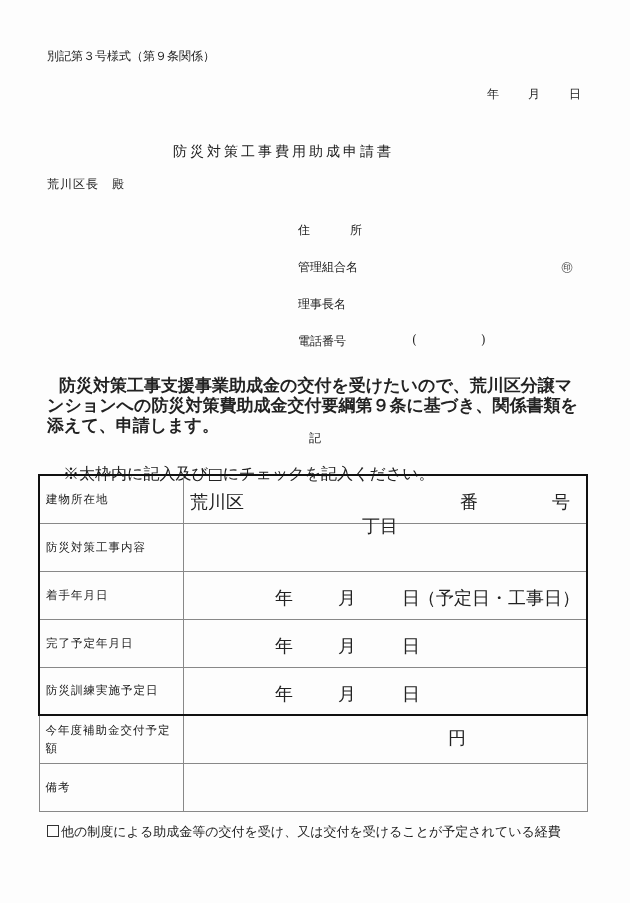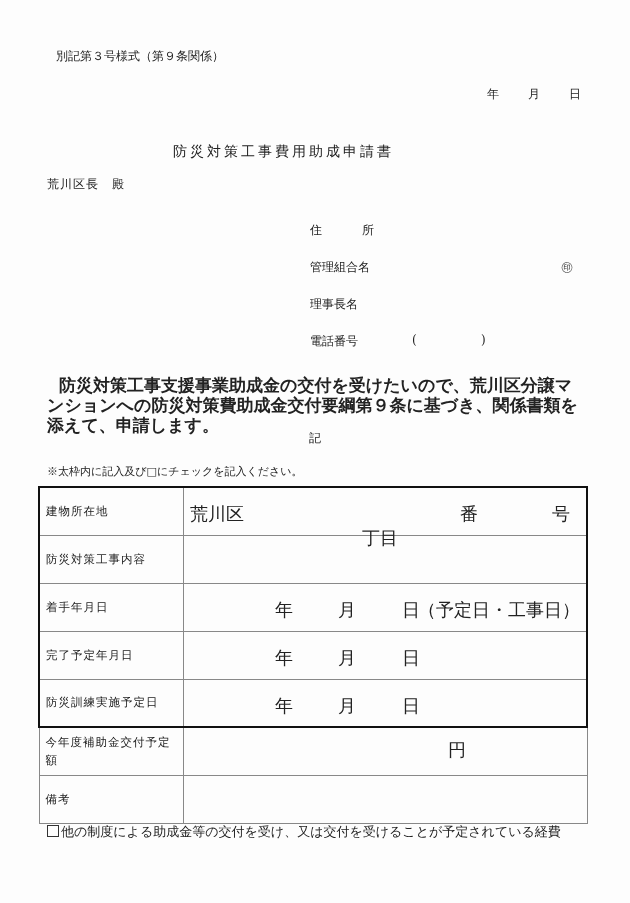--- a/index.html
+++ b/index.html
@@ -2,42 +2,42 @@
 <html><head>
 <meta charset="utf-8">
 <style>
   html, body { margin: 0; padding: 0; background: #fdfdfd; }
   body {
     width: 630px; height: 903px; position: relative; overflow: hidden;
     font-family: "DejaVu Serif", "Liberation Serif", serif;
     color: #222;
   }
   .abs { position: absolute; white-space: nowrap; }
-  .form-no { left: 56px; top: 48px; font-size: 12px; }
+  .form-no { left: 47px; top: 48px; font-size: 12px; }
   .date-line { top: 86px; font-size: 12px; }
   .date-y { left: 487px; }
   .date-m { left: 528px; }
   .date-d { left: 569px; }
   .title { left: 0; width: 567px; top: 143px; text-align: center; font-size: 14px; letter-spacing: 3px; }
   .addressee { left: 47px; top: 176px; font-size: 12px; letter-spacing: 1px; }
-  .appl-label { left: 310px; font-size: 12px; }
+  .appl-label { left: 298px; font-size: 12px; }
   .lbl-addr { top: 222px; letter-spacing: 0; }
   .lbl-addr span.gap { display: inline-block; width: 40px; }
   .lbl-union { top: 259px; }
   .seal { left: 561px; top: 259px; font-size: 12px; }
   .lbl-chair { top: 296px; }
   .lbl-tel { top: 333px; }
   .tel-open { left: 412px; top: 333px; font-size: 12px; }
   .tel-close { left: 481px; top: 333px; font-size: 12px; }
   .body-text { left: 47px; top: 375px; width: 540px; font-size: 17px; line-height: 20px; white-space: normal; text-indent: 12px; font-weight: bold; }
   .ki { left: 0; width: 630px; top: 430px; text-align: center; font-size: 12px; }
-  .note { left: 47px; top: 464px; font-size: 11px; }
+  .note { left: 63px; top: 464px; font-size: 16px; }
 
   table.form {
-    position: absolute; left: 38px; top: 486px; width: 550px;
+    position: absolute; left: 38px; top: 474px; width: 550px;
     border-collapse: collapse; table-layout: fixed;
   }
   table.form td {
     border: 1px solid #888; padding: 0 6px; font-size: 12px; vertical-align: middle;
   }
   table.form td.label { width: 131px; font-size: 11.5px; letter-spacing: 1px; }
   table.form tr { height: 48px; }
   table.form tr.thick-bottom td { border-bottom: 2.5px solid #111; border-radius: 16px; }
   table.form tr.bold-row td:first-child { border-left: 2.5px solid #111; }
   table.form tr.bold-row td:last-child { border-right: 2.5px solid #111; }

